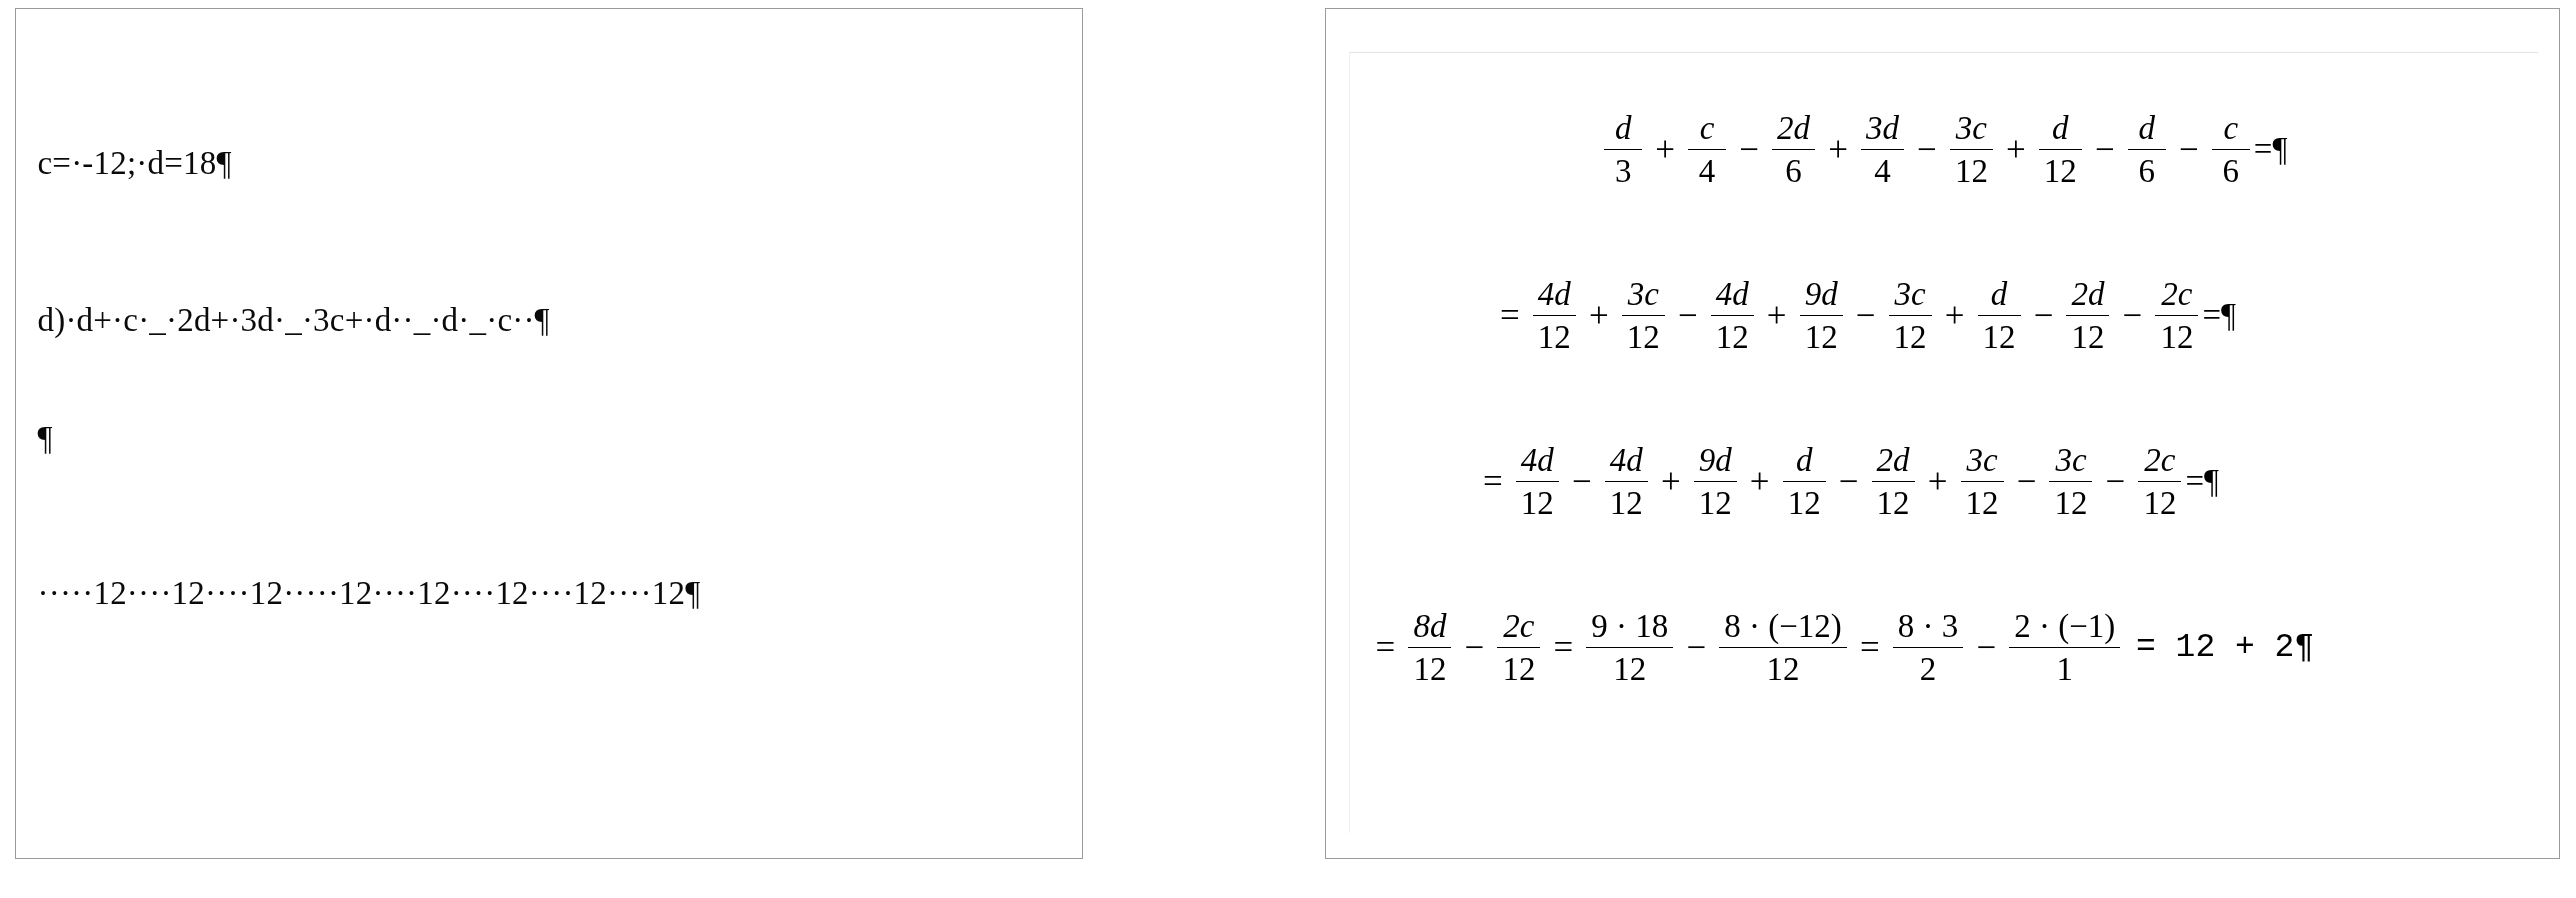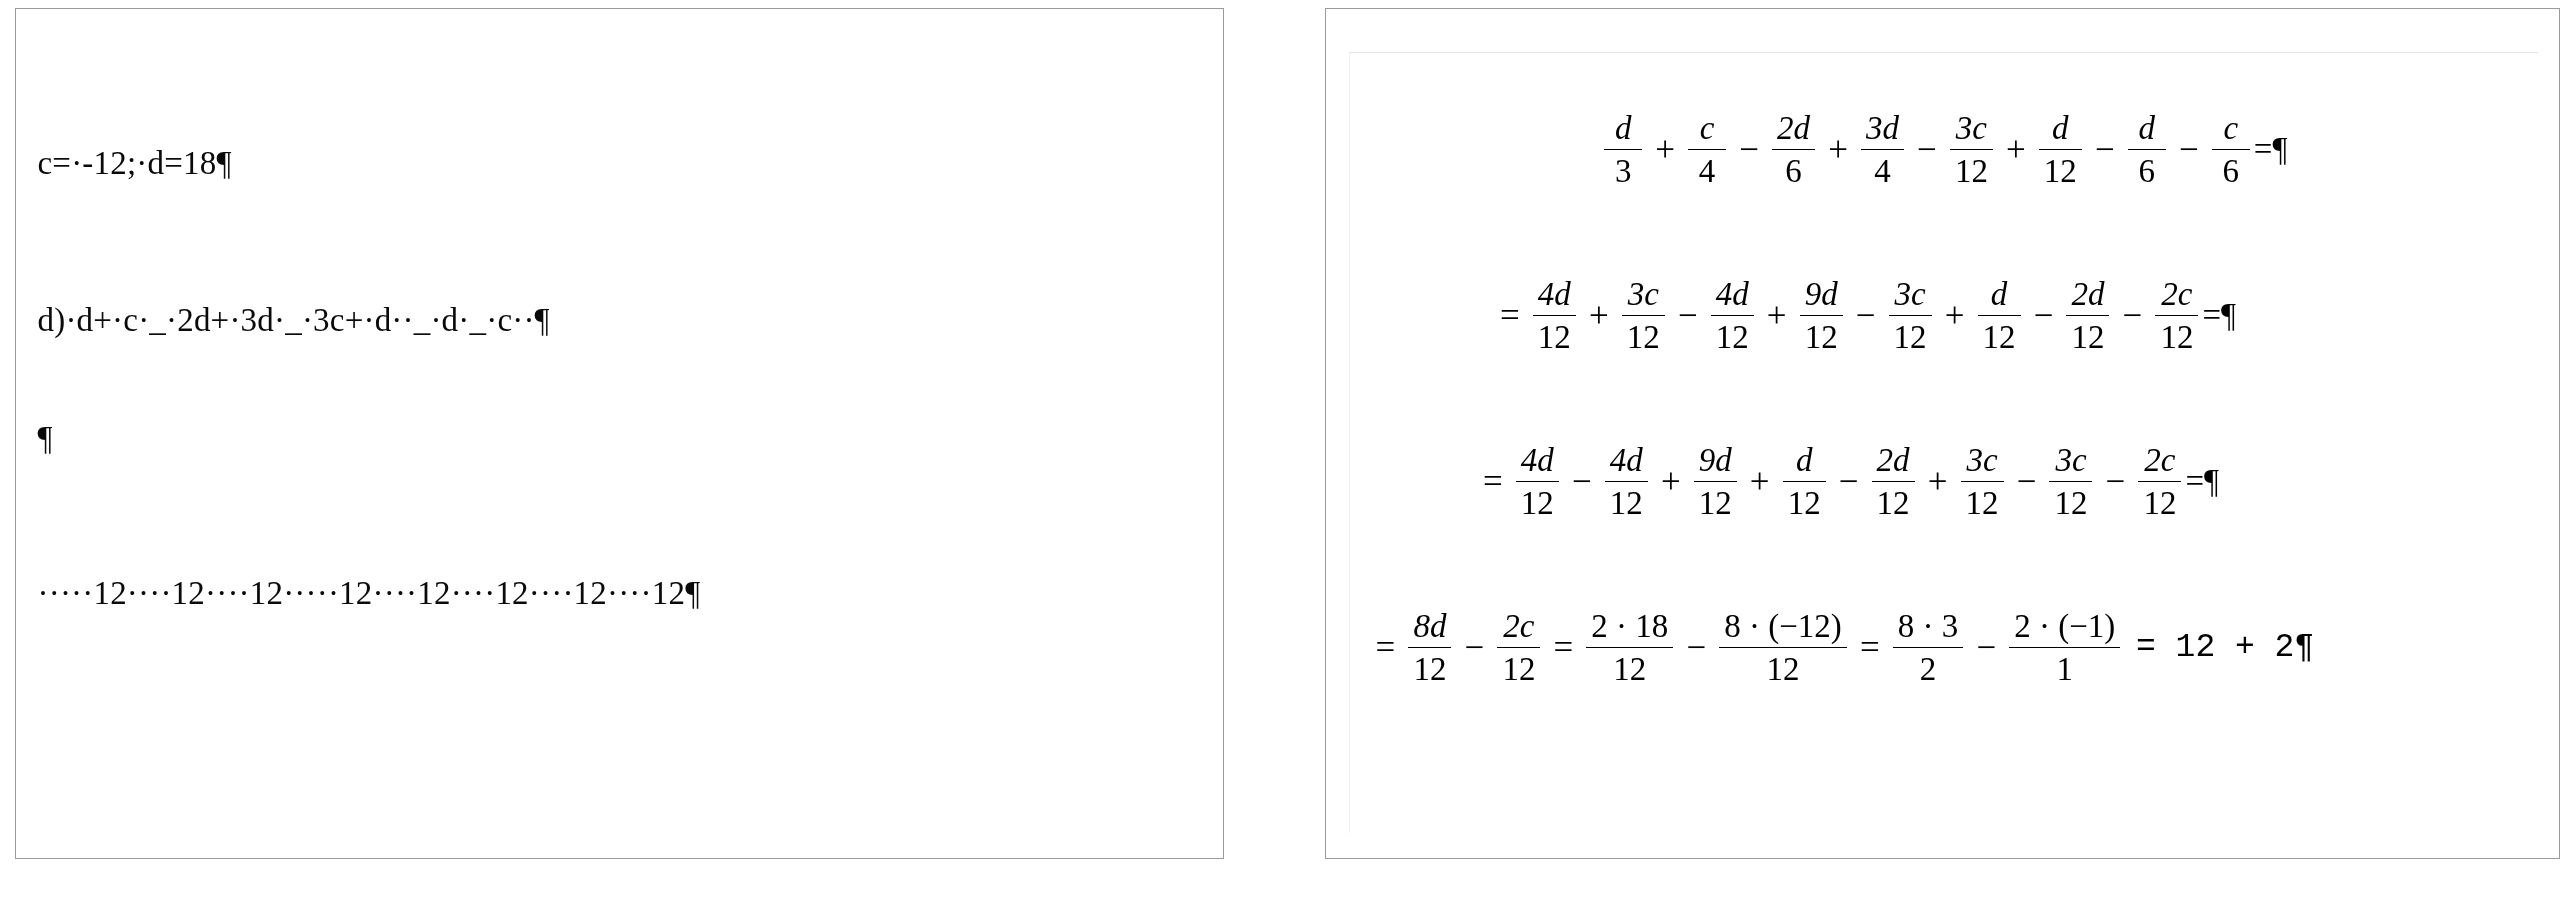--- a/index.html
+++ b/index.html
@@ -18,21 +18,21 @@
     position: relative;
     width: 2576px;
     height: 898px;
   }
 
   
   .left-panel {
     position: absolute;
     left: 15px;
     top: 8.3px;
-    width: 1209px;
+    width: 1068px;
     height: 851px;
     border: 1.7px solid #9a9a9a;
     background: #ffffff;
     box-sizing: border-box;
     padding: 18px 21.5px;
   }
   .raw-block {
     font-family: "Liberation Serif", serif;
     font-size: 33px;
     line-height: 1.18;
@@ -304,21 +304,21 @@
           <span class="den">12</span>
         </span>
         <span class="op">−</span>
         <span class="frac">
           <span class="num it">2c</span>
           <span class="bar"></span>
           <span class="den">12</span>
         </span>
         <span class="op">=</span>
         <span class="frac">
-          <span class="num">2 · 18</span>
+          <span class="num">9 · 18</span>
           <span class="bar"></span>
           <span class="den">12</span>
         </span>
         <span class="op">−</span>
         <span class="frac">
           <span class="num">8 · (−12)</span>
           <span class="bar"></span>
           <span class="den">12</span>
         </span>
         <span class="op">=</span>

